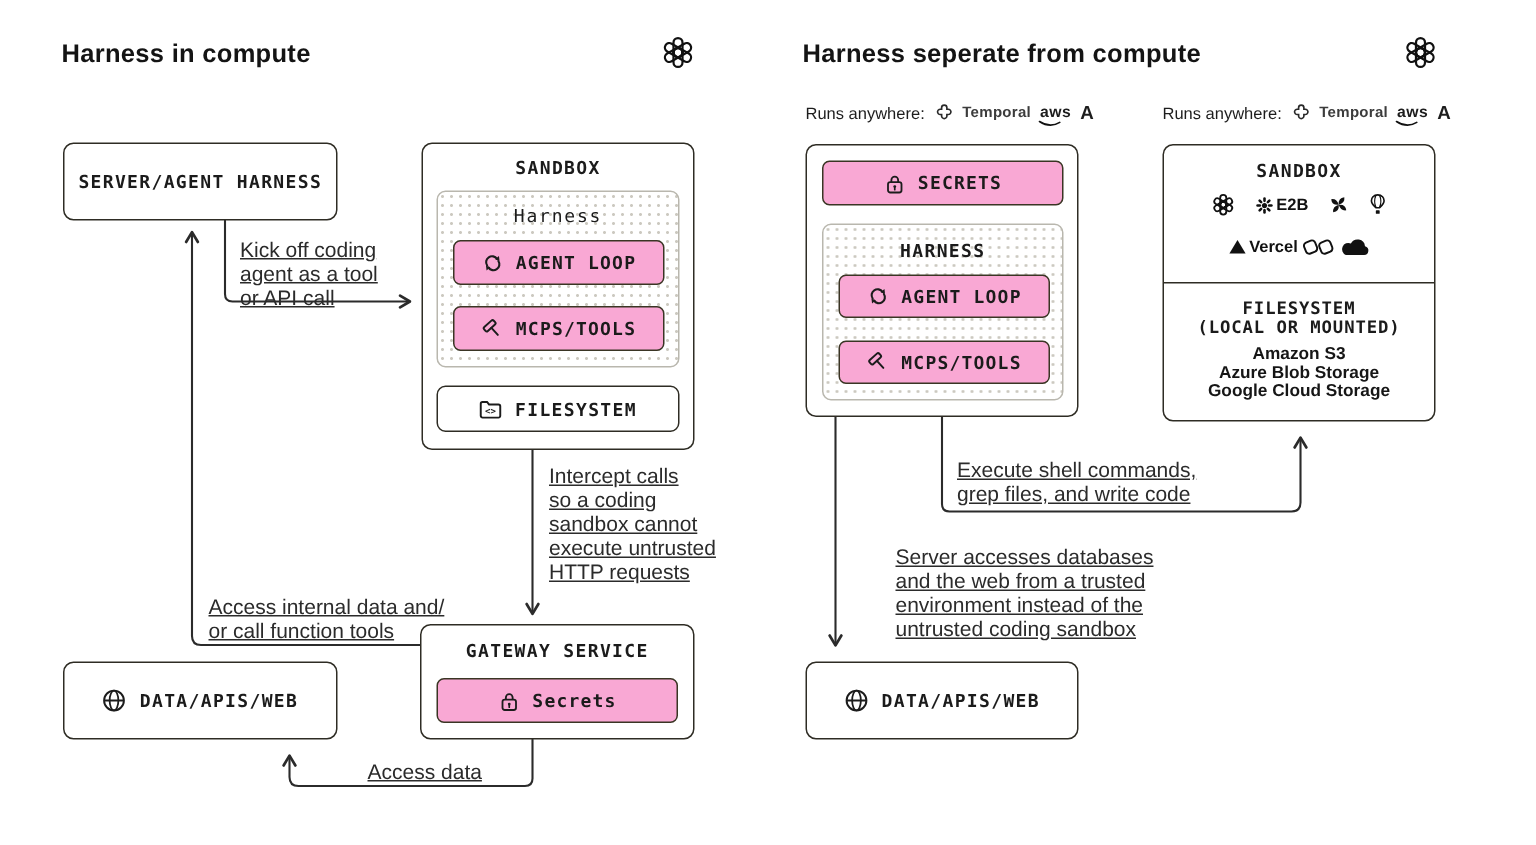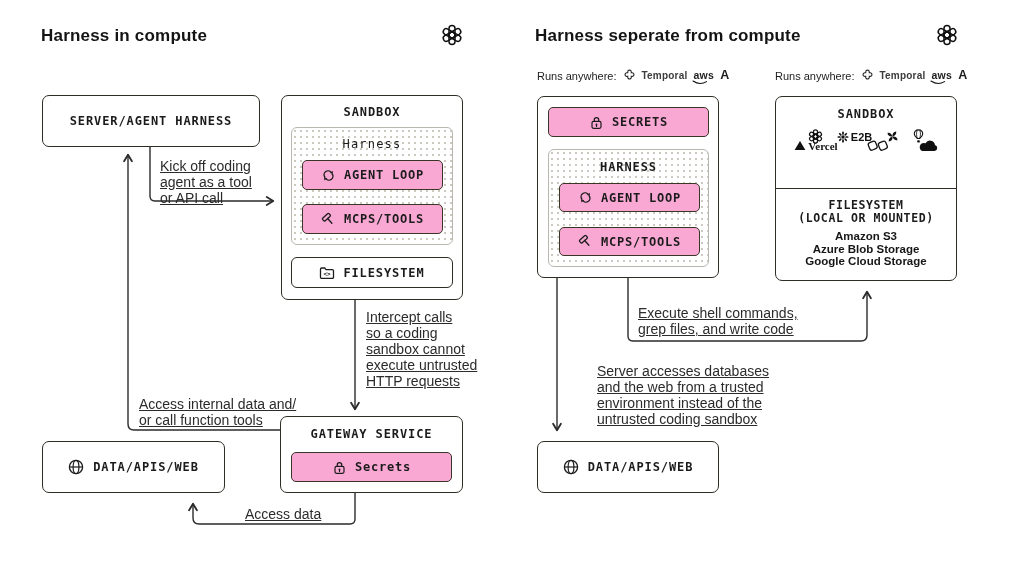--- a/index.html
+++ b/index.html
@@ -62,21 +62,21 @@
         <rect x="-3" y="-9.6" width="6" height="12.6" rx="3" transform="rotate(0)"></rect>
         <rect x="-3" y="-9.6" width="6" height="12.6" rx="3" transform="rotate(60)"></rect>
         <rect x="-3" y="-9.6" width="6" height="12.6" rx="3" transform="rotate(120)"></rect>
         <rect x="-3" y="-9.6" width="6" height="12.6" rx="3" transform="rotate(180)"></rect>
         <rect x="-3" y="-9.6" width="6" height="12.6" rx="3" transform="rotate(240)"></rect>
         <rect x="-3" y="-9.6" width="6" height="12.6" rx="3" transform="rotate(300)"></rect>
       </g>
     </svg>
   </div>
 
-  <div class="box" style="left:42px;top:95px;width:218px;height:52px;">
+  <div class="box" style="left:42px;top:95px;width:183px;height:52px;">
     <div class="center-label">
       <span class="box-title">SERVER/AGENT HARNESS</span>
     </div>
   </div>
 
   <div class="box" style="left:281px;top:95px;width:182px;height:205px;">
     <div class="box-title abs" style="left:0;right:0;top:9px;">SANDBOX</div>
     <div class="dotted" style="left:9px;top:31px;width:162px;height:118px;">
       <div class="box-title abs" style="left:0;right:0;top:9px;font-weight:500;letter-spacing:1.2px;">Harness</div>
       <div class="ybtn" style="left:10px;top:32px;width:141px;height:30px;">
@@ -283,21 +283,21 @@
         </svg>
       </span>
       <span>
         <svg width="11" height="15" viewBox="0 0 12 16">
           <path d="M6,0.8 C2.9,0.8 1.4,3 1.4,5 C1.4,7.4 3.8,9.2 4.7,10.2 L7.3,10.2 C8.2,9.2 10.6,7.4 10.6,5 C10.6,3 9.1,0.8 6,0.8 Z" fill="none" stroke="#111" stroke-width="1.2"></path>
           <path d="M4.6,1.2 C3.6,3.6 3.6,7.4 4.7,10 M7.4,1.2 C8.4,3.6 8.4,7.4 7.3,10" fill="none" stroke="#111" stroke-width="0.9"></path>
           <rect x="4.6" y="12" width="2.8" height="2.6" rx="0.5" fill="#111"></rect>
         </svg>
       </span>
     </div>
-    <div class="icon-row" style="top:41px;gap:28px;font-family:Liberation Serif, serif;">
+    <div class="icon-row" style="top:60px;gap:2px;">
       <span class="brand">
         <svg width="12" height="11" viewBox="0 0 12 11">
             <polygon points="6,1 11.4,10 0.6,10" fill="#111"></polygon>
           </svg>
         <span>Vercel</span>
       </span>
       <span>
         <svg width="24" height="15" viewBox="0 0 26 16">
           <g fill="none" stroke="#111" stroke-width="1.4">
             <rect x="3" y="4" width="8.5" height="8.5" rx="2.4" transform="rotate(-22 7.2 8.2)"></rect>

